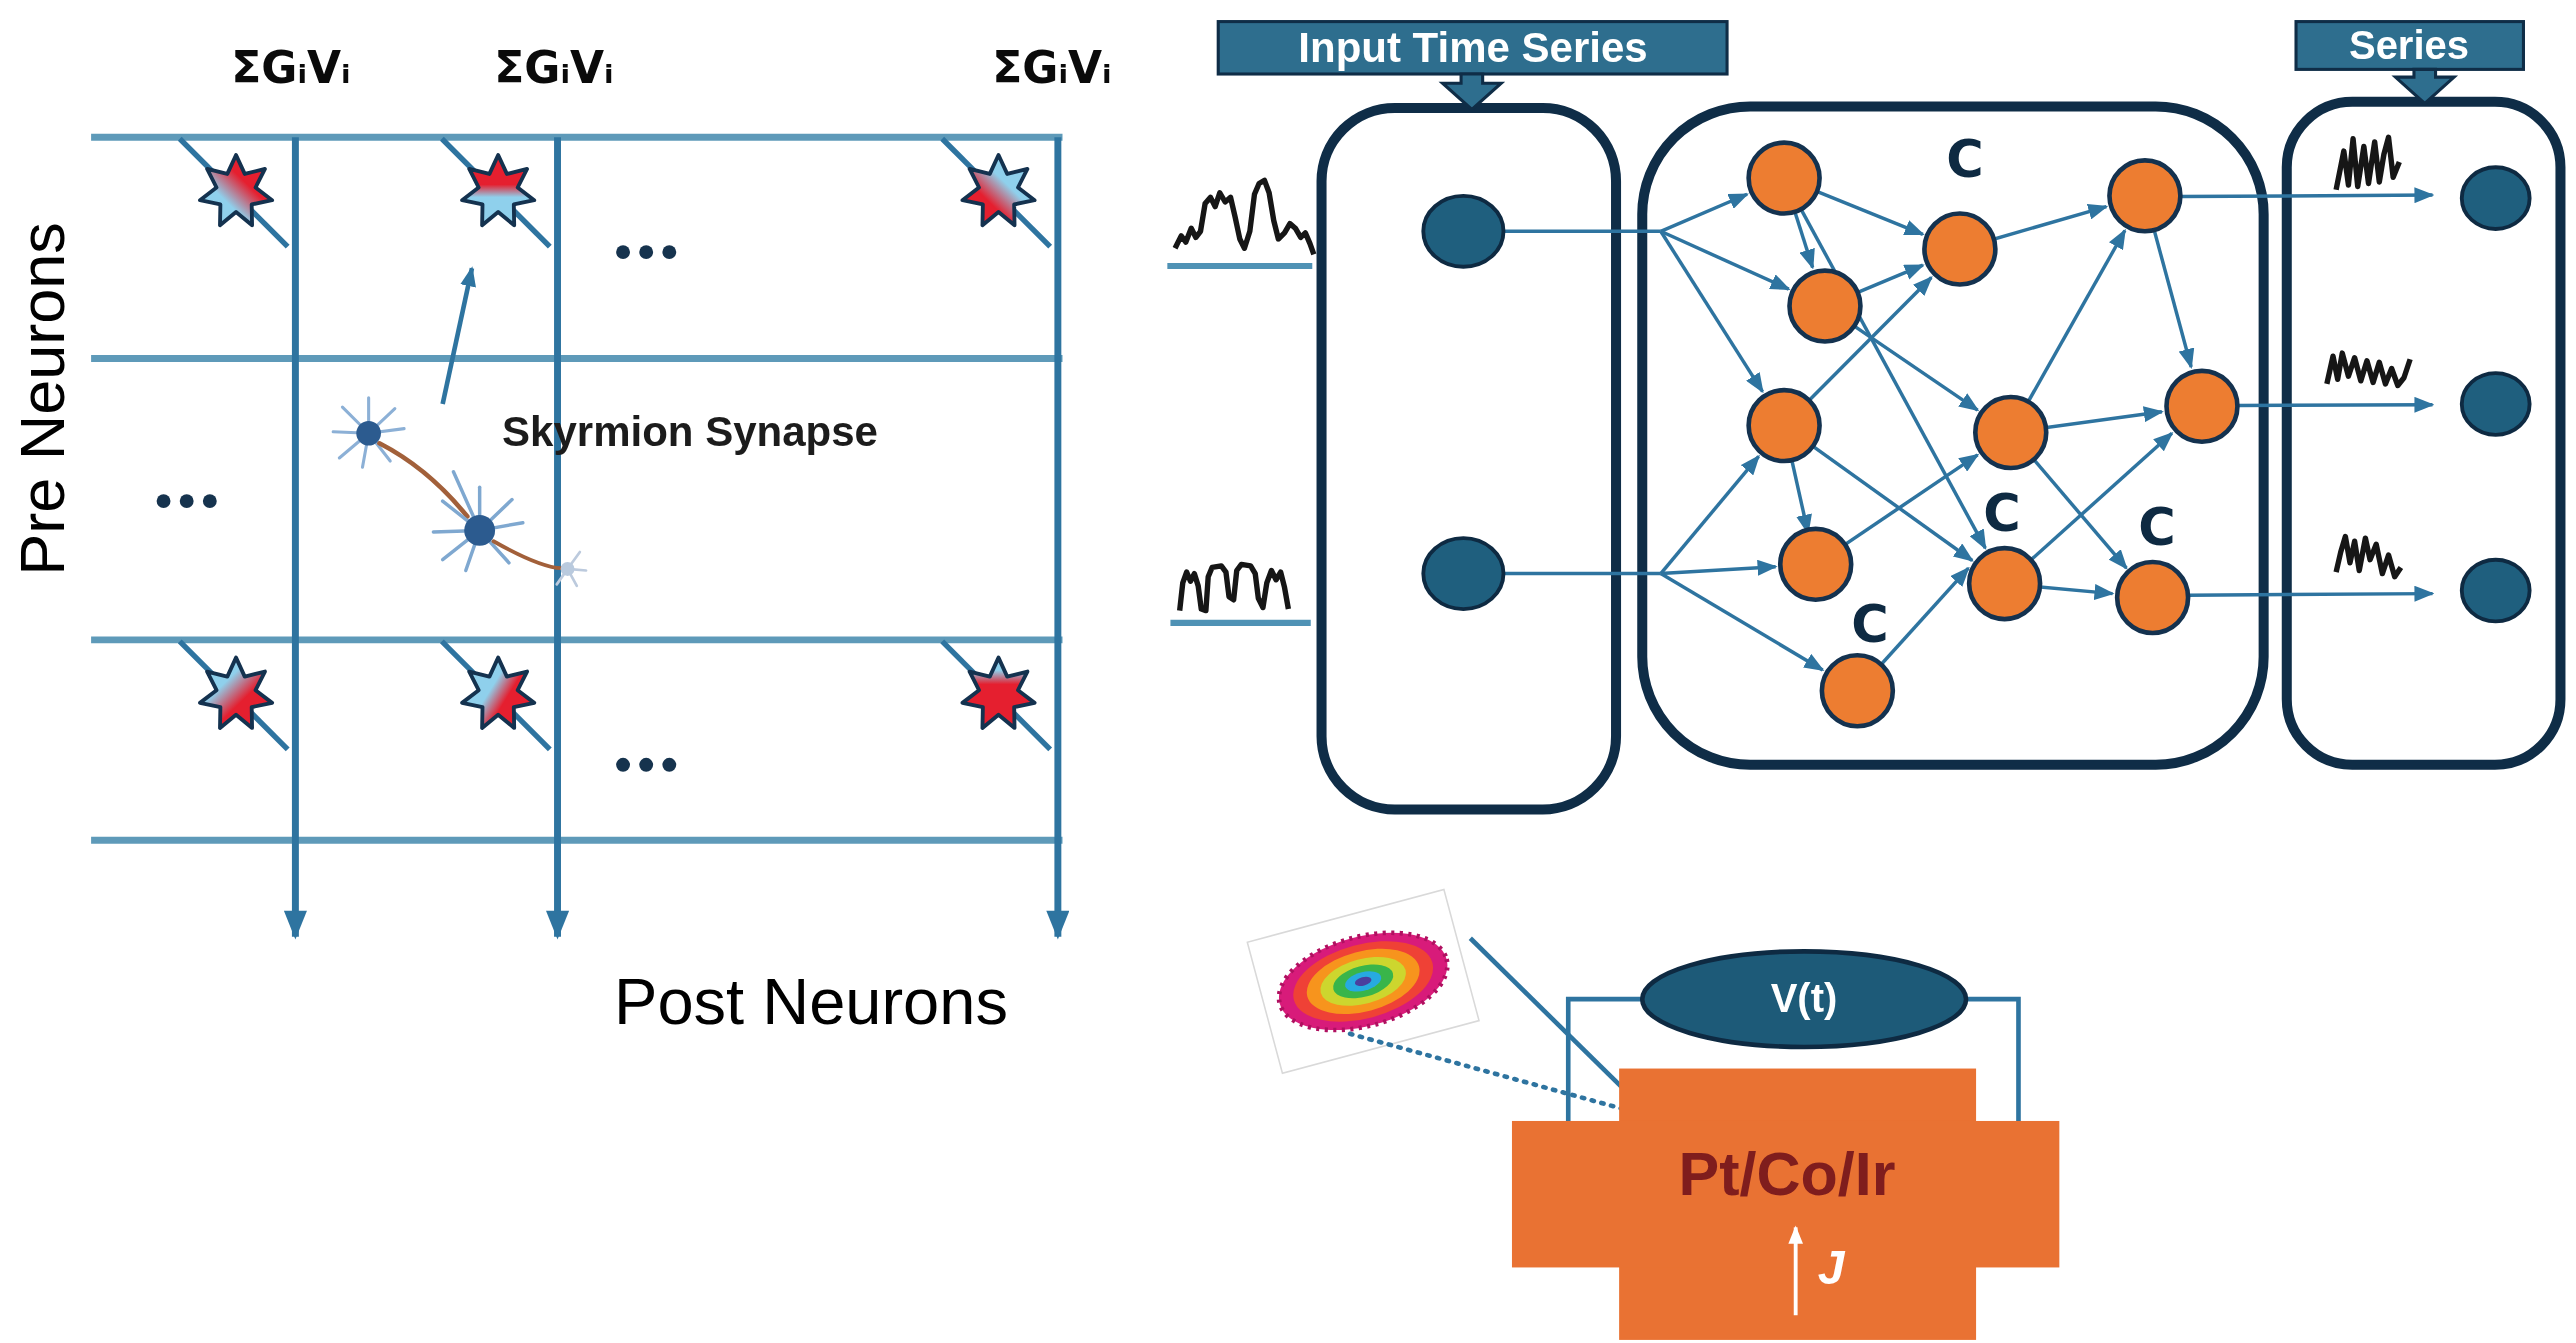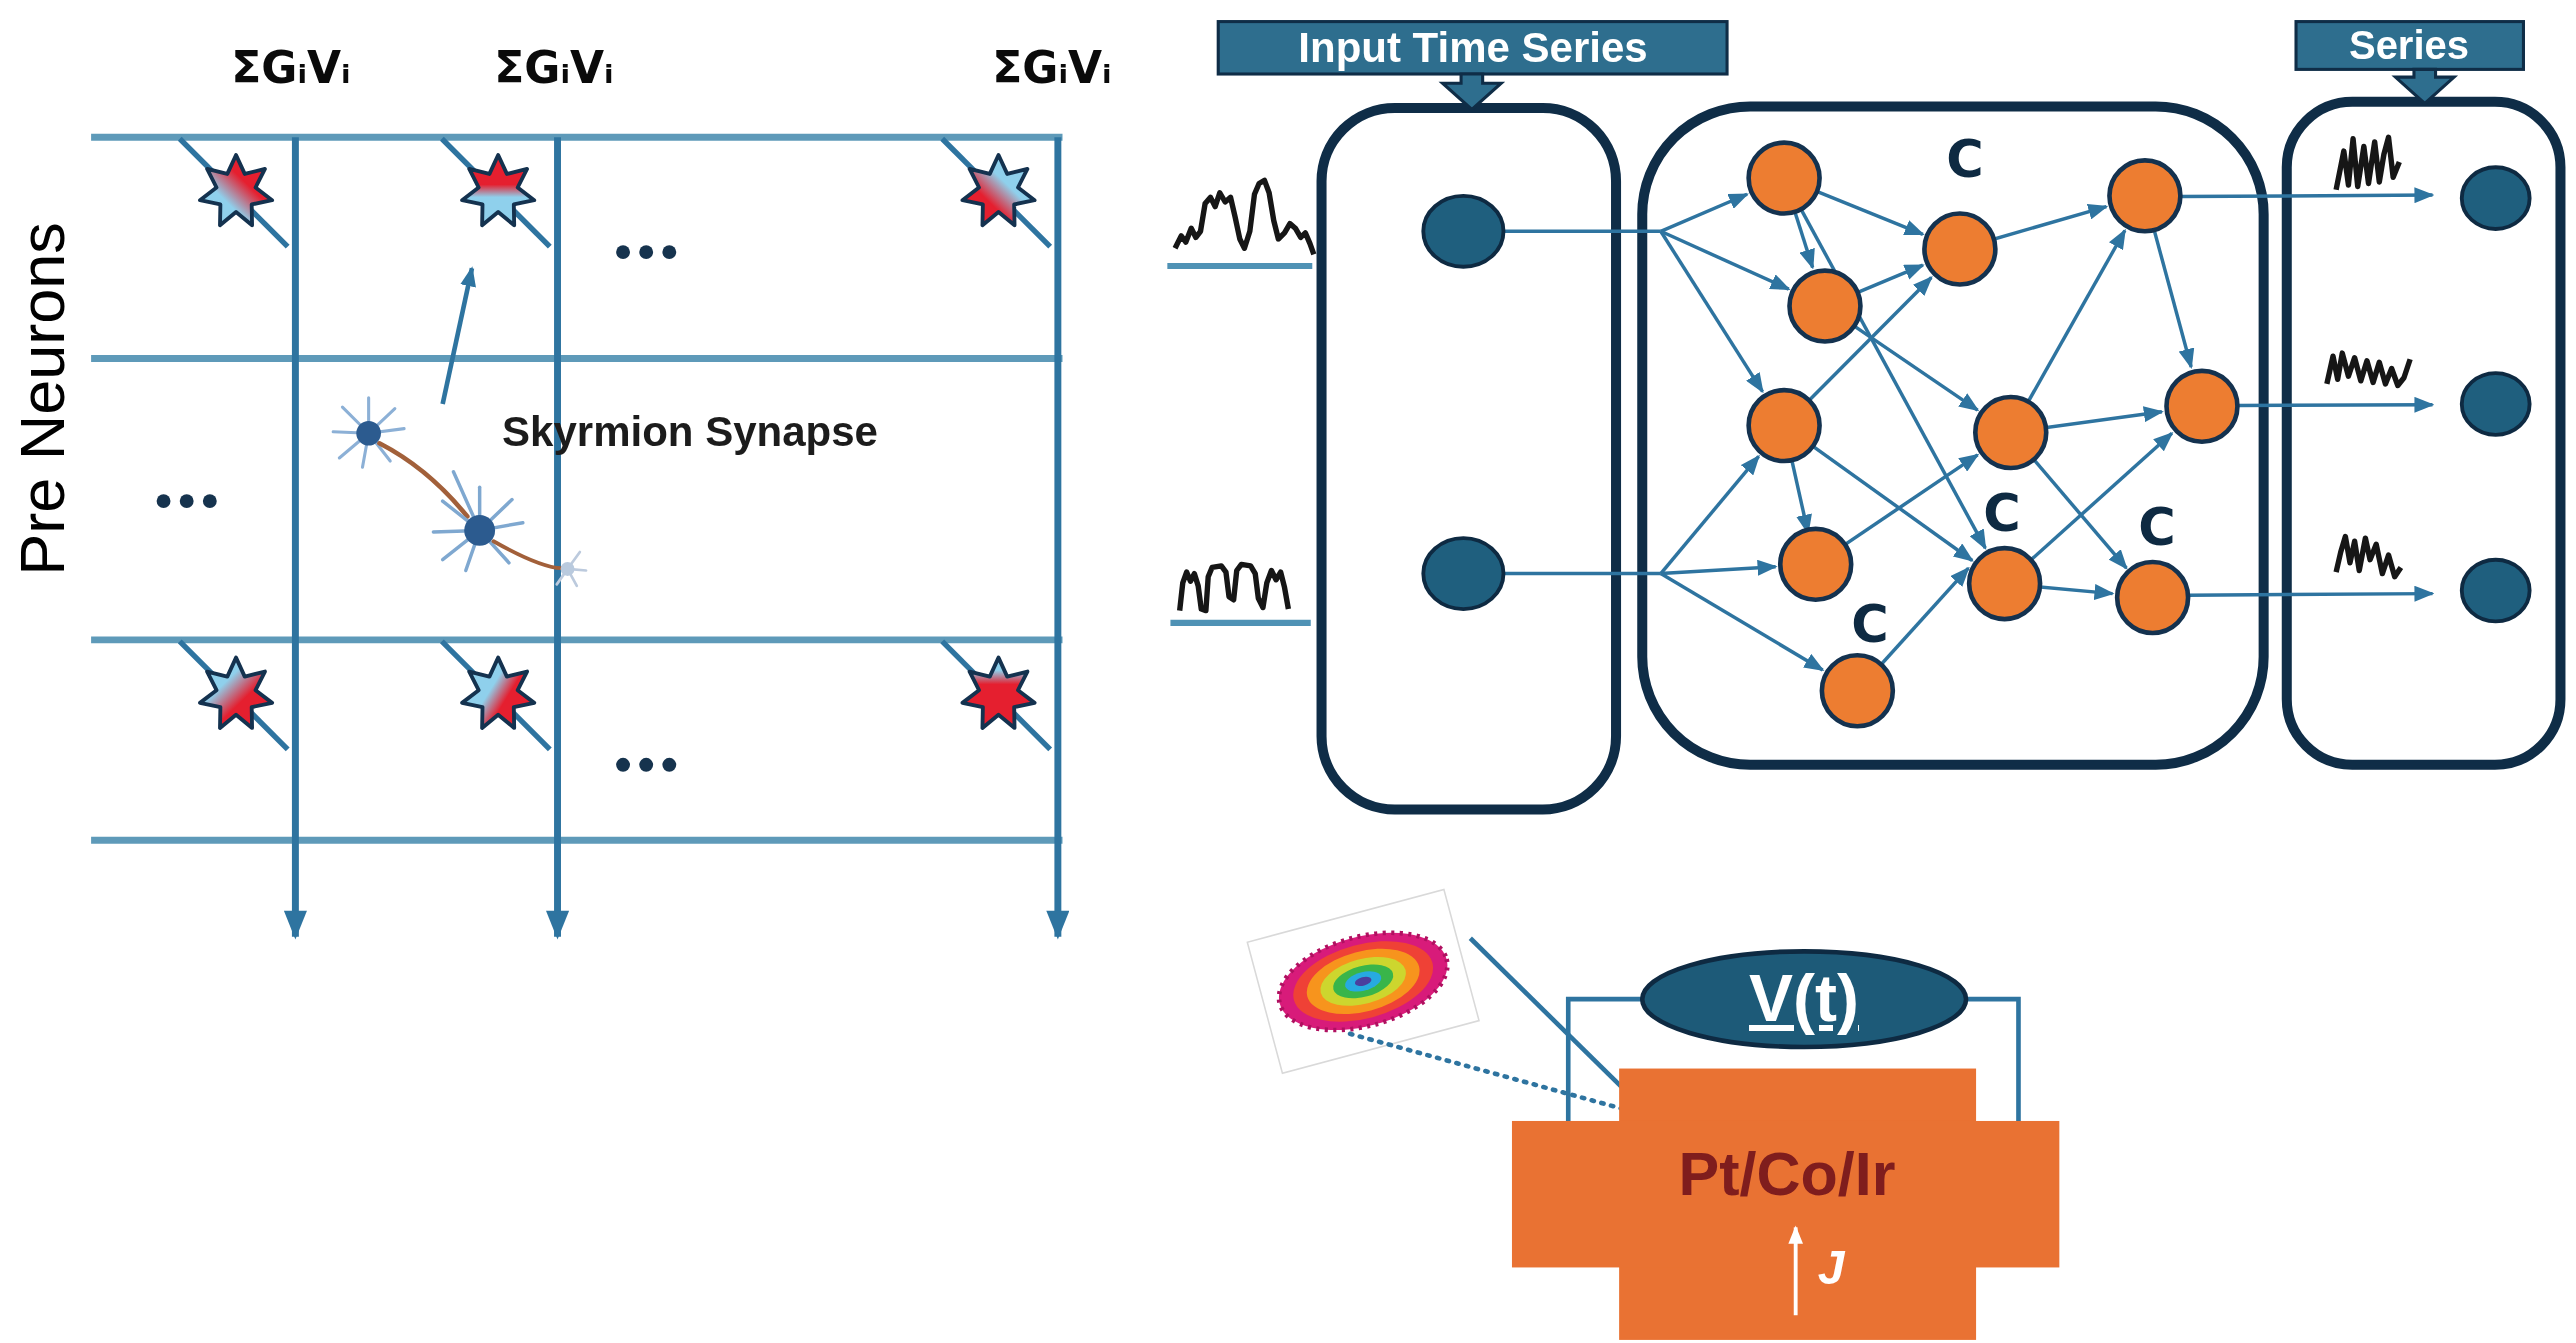--- a/index.html
+++ b/index.html
@@ -6,21 +6,21 @@
   #stage{position:relative;width:2576px;height:1343px;background:#ffffff;
          font-family:"Liberation Sans","DejaVu Sans",sans-serif;}
   #vector{position:absolute;left:0;top:0;}
   .lbl{position:absolute;transform:translate(-50%,-50%);white-space:nowrap;color:#0b0b0b;line-height:1;}
   .sigma{font-size:44px;font-weight:700;color:#0a0a0a;font-family:"DejaVu Sans","Liberation Sans",sans-serif;}
   .axis{font-size:63px;font-weight:400;color:#000;}
   .pre{transform:translate(-50%,-50%) rotate(-90deg);}
   .annot{font-size:42px;font-weight:600;color:#1c1c1c;}
   .banner-text{font-size:42px;font-weight:700;color:#ffffff;}
   .cyc{font-size:51px;font-weight:800;color:#0e2a42;font-family:"DejaVu Sans","Liberation Sans",sans-serif;}
-  .vt{font-size:66px;font-weight:700;color:#ffffff;text-decoration:underline;}
+  .vt{font-size:40px;font-weight:700;color:#ffffff;}
   .stack{font-size:61px;font-weight:700;color:#7f1d1d;}
   .jlab{font-size:48px;font-weight:700;font-style:italic;color:#ffffff;}
 </style>
 </head>
 <body>
 
 <div id="stage">
 
 <svg id="vector" width="2576" height="1343" viewBox="0 0 3341 1742">
   <defs>
@@ -243,20 +243,21 @@
     <ellipse cx="2340" cy="1296" rx="210" ry="62" fill="#1d5a78" stroke="#0e2a42" stroke-width="6"></ellipse>
     <line x1="2329" y1="1706" x2="2329" y2="1592" stroke="#ffffff" stroke-width="5" marker-end="url(#mwhite)"></line>
   </g>
 </svg>
 
   <div class="lbl sigma" style="left:291px;top:68px;">ΣGᵢVᵢ</div>
   <div class="lbl sigma" style="left:554px;top:68px;">ΣGᵢVᵢ</div>
   <div class="lbl sigma" style="left:1052px;top:68px;">ΣGᵢVᵢ</div>
 
   <div class="lbl axis pre" style="left:42px;top:399px;">Pre Neurons</div>
+  <div class="lbl axis" style="left:811px;top:1001px;font-size:65px;">Post Neurons</div>
   <div class="lbl banner-text" style="left:1473px;top:48px;">Input Time Series</div>
 
   <div class="lbl annot" style="left:690px;top:432px;">Skyrmion Synapse</div>
   <div class="lbl banner-text" style="left:2409px;top:45px;font-size:40px;">Series</div>
 
   <div class="lbl cyc" style="left:1965px;top:159px;">C</div>
   <div class="lbl cyc" style="left:2002px;top:513px;">C</div>
   <div class="lbl cyc" style="left:2157px;top:527px;">C</div>
   <div class="lbl cyc" style="left:1870px;top:624px;">C</div>
 

